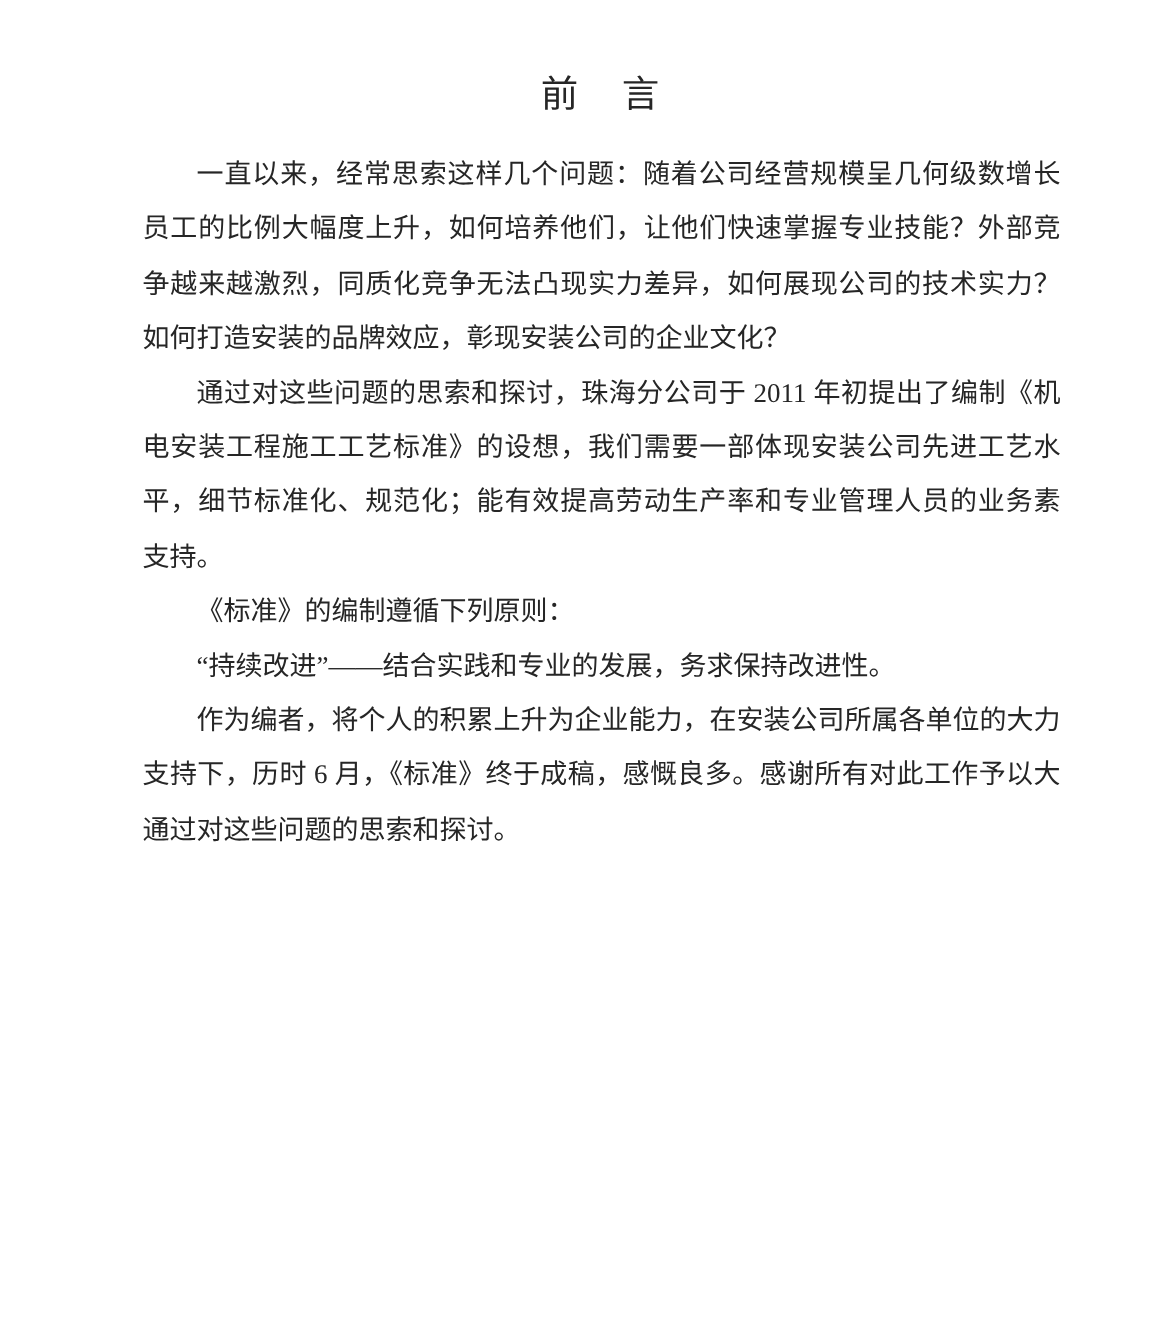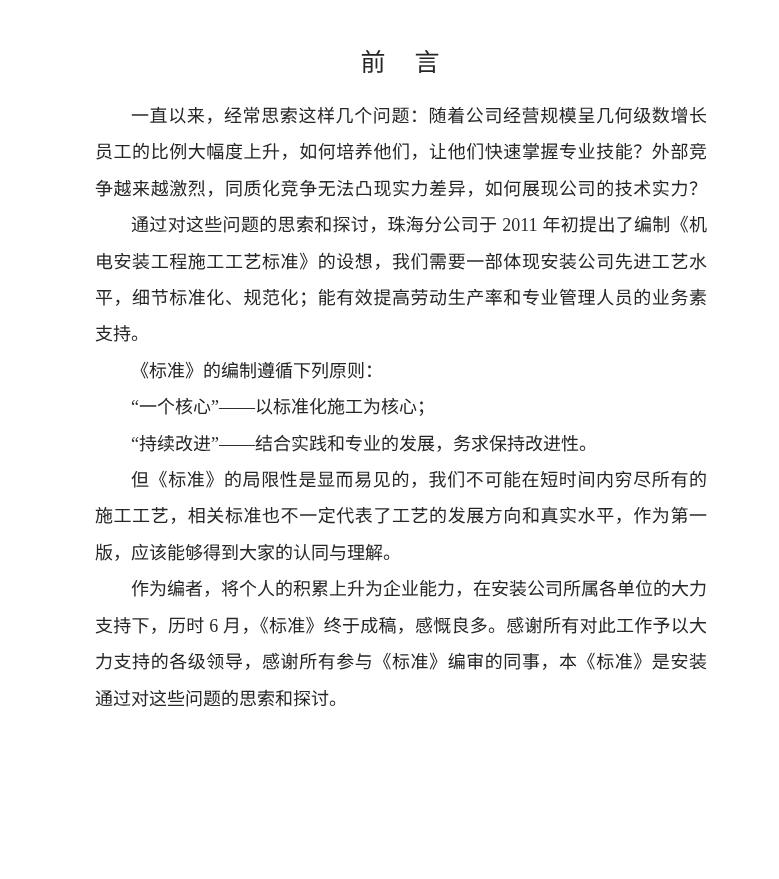--- a/index.html
+++ b/index.html
@@ -58,41 +58,33 @@
 </head>
 <body>
 
 <div class="page">
   <div class="doc-title">前　言</div>
   <div class="doc-body">
       <div class="paragraph">
         <div class="line indent fill">一直以来，经常思索这样几个问题：随着公司经营规模呈几何级数增长</div>
         <div class="line fill">员工的比例大幅度上升，如何培养他们，让他们快速掌握专业技能？外部竞</div>
         <div class="line fill">争越来越激烈，同质化竞争无法凸现实力差异，如何展现公司的技术实力？</div>
+        <div class="line">如何打造安装的品牌效应，彰现安装公司的企业文化？</div>
       </div>
       <div class="paragraph">
         <div class="line indent fill">通过对这些问题的思索和探讨，珠海分公司于 2011 年初提出了编制《机</div>
         <div class="line fill">电安装工程施工工艺标准》的设想，我们需要一部体现安装公司先进工艺水</div>
         <div class="line fill">平，细节标准化、规范化；能有效提高劳动生产率和专业管理人员的业务素</div>
         <div class="line">支持。</div>
       </div>
       <div class="paragraph">
         <div class="line indent">《标准》的编制遵循下列原则：</div>
       </div>
       <div class="paragraph">
-        <div class="line indent">“一个核心”——以标准化施工为核心；</div>
-      </div>
-      <div class="paragraph">
         <div class="line indent">“持续改进”——结合实践和专业的发展，务求保持改进性。</div>
-      </div>
-      <div class="paragraph">
-        <div class="line indent fill">但《标准》的局限性是显而易见的，我们不可能在短时间内穷尽所有的</div>
-        <div class="line fill">施工工艺，相关标准也不一定代表了工艺的发展方向和真实水平，作为第一</div>
-        <div class="line">版，应该能够得到大家的认同与理解。</div>
       </div>
       <div class="paragraph">
         <div class="line indent fill">作为编者，将个人的积累上升为企业能力，在安装公司所属各单位的大力</div>
         <div class="line fill">支持下，历时 6 月，《标准》终于成稿，感慨良多。感谢所有对此工作予以大</div>
-        <div class="line fill">力支持的各级领导，感谢所有参与《标准》编审的同事，本《标准》是安装</div>
         <div class="line">通过对这些问题的思索和探讨。</div>
       </div>
     </div>
 </div>
 
 </body></html>

